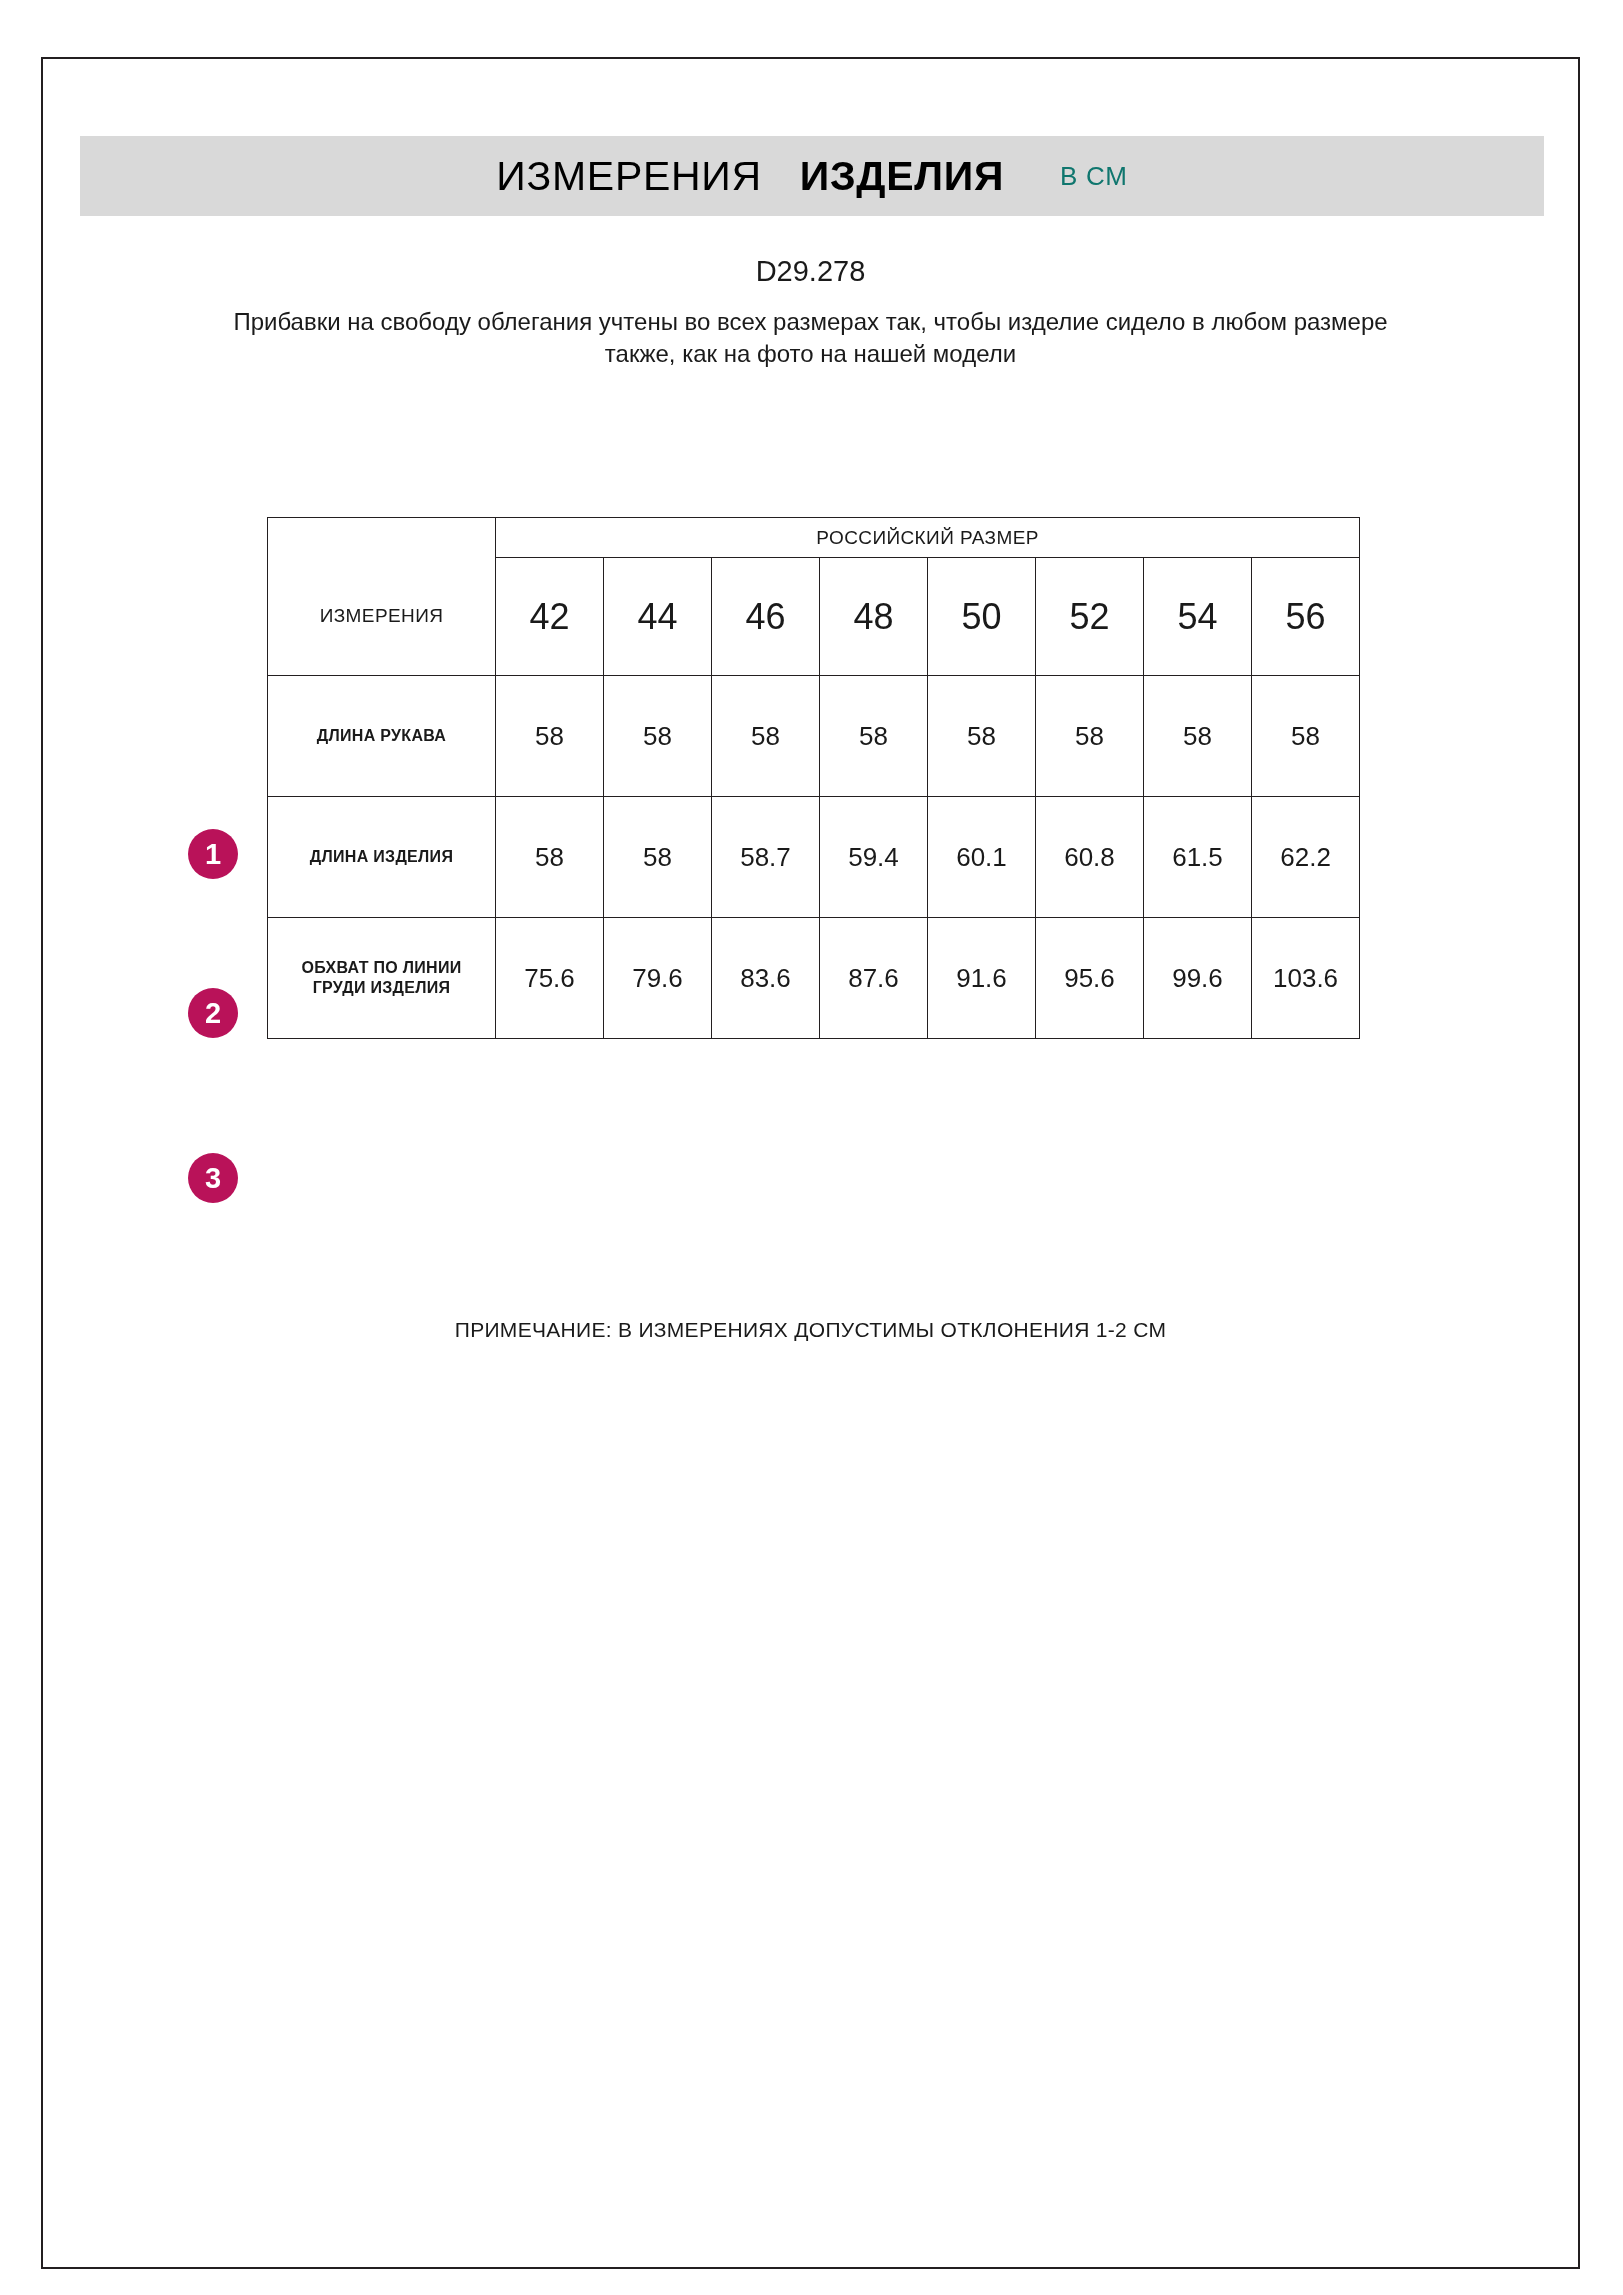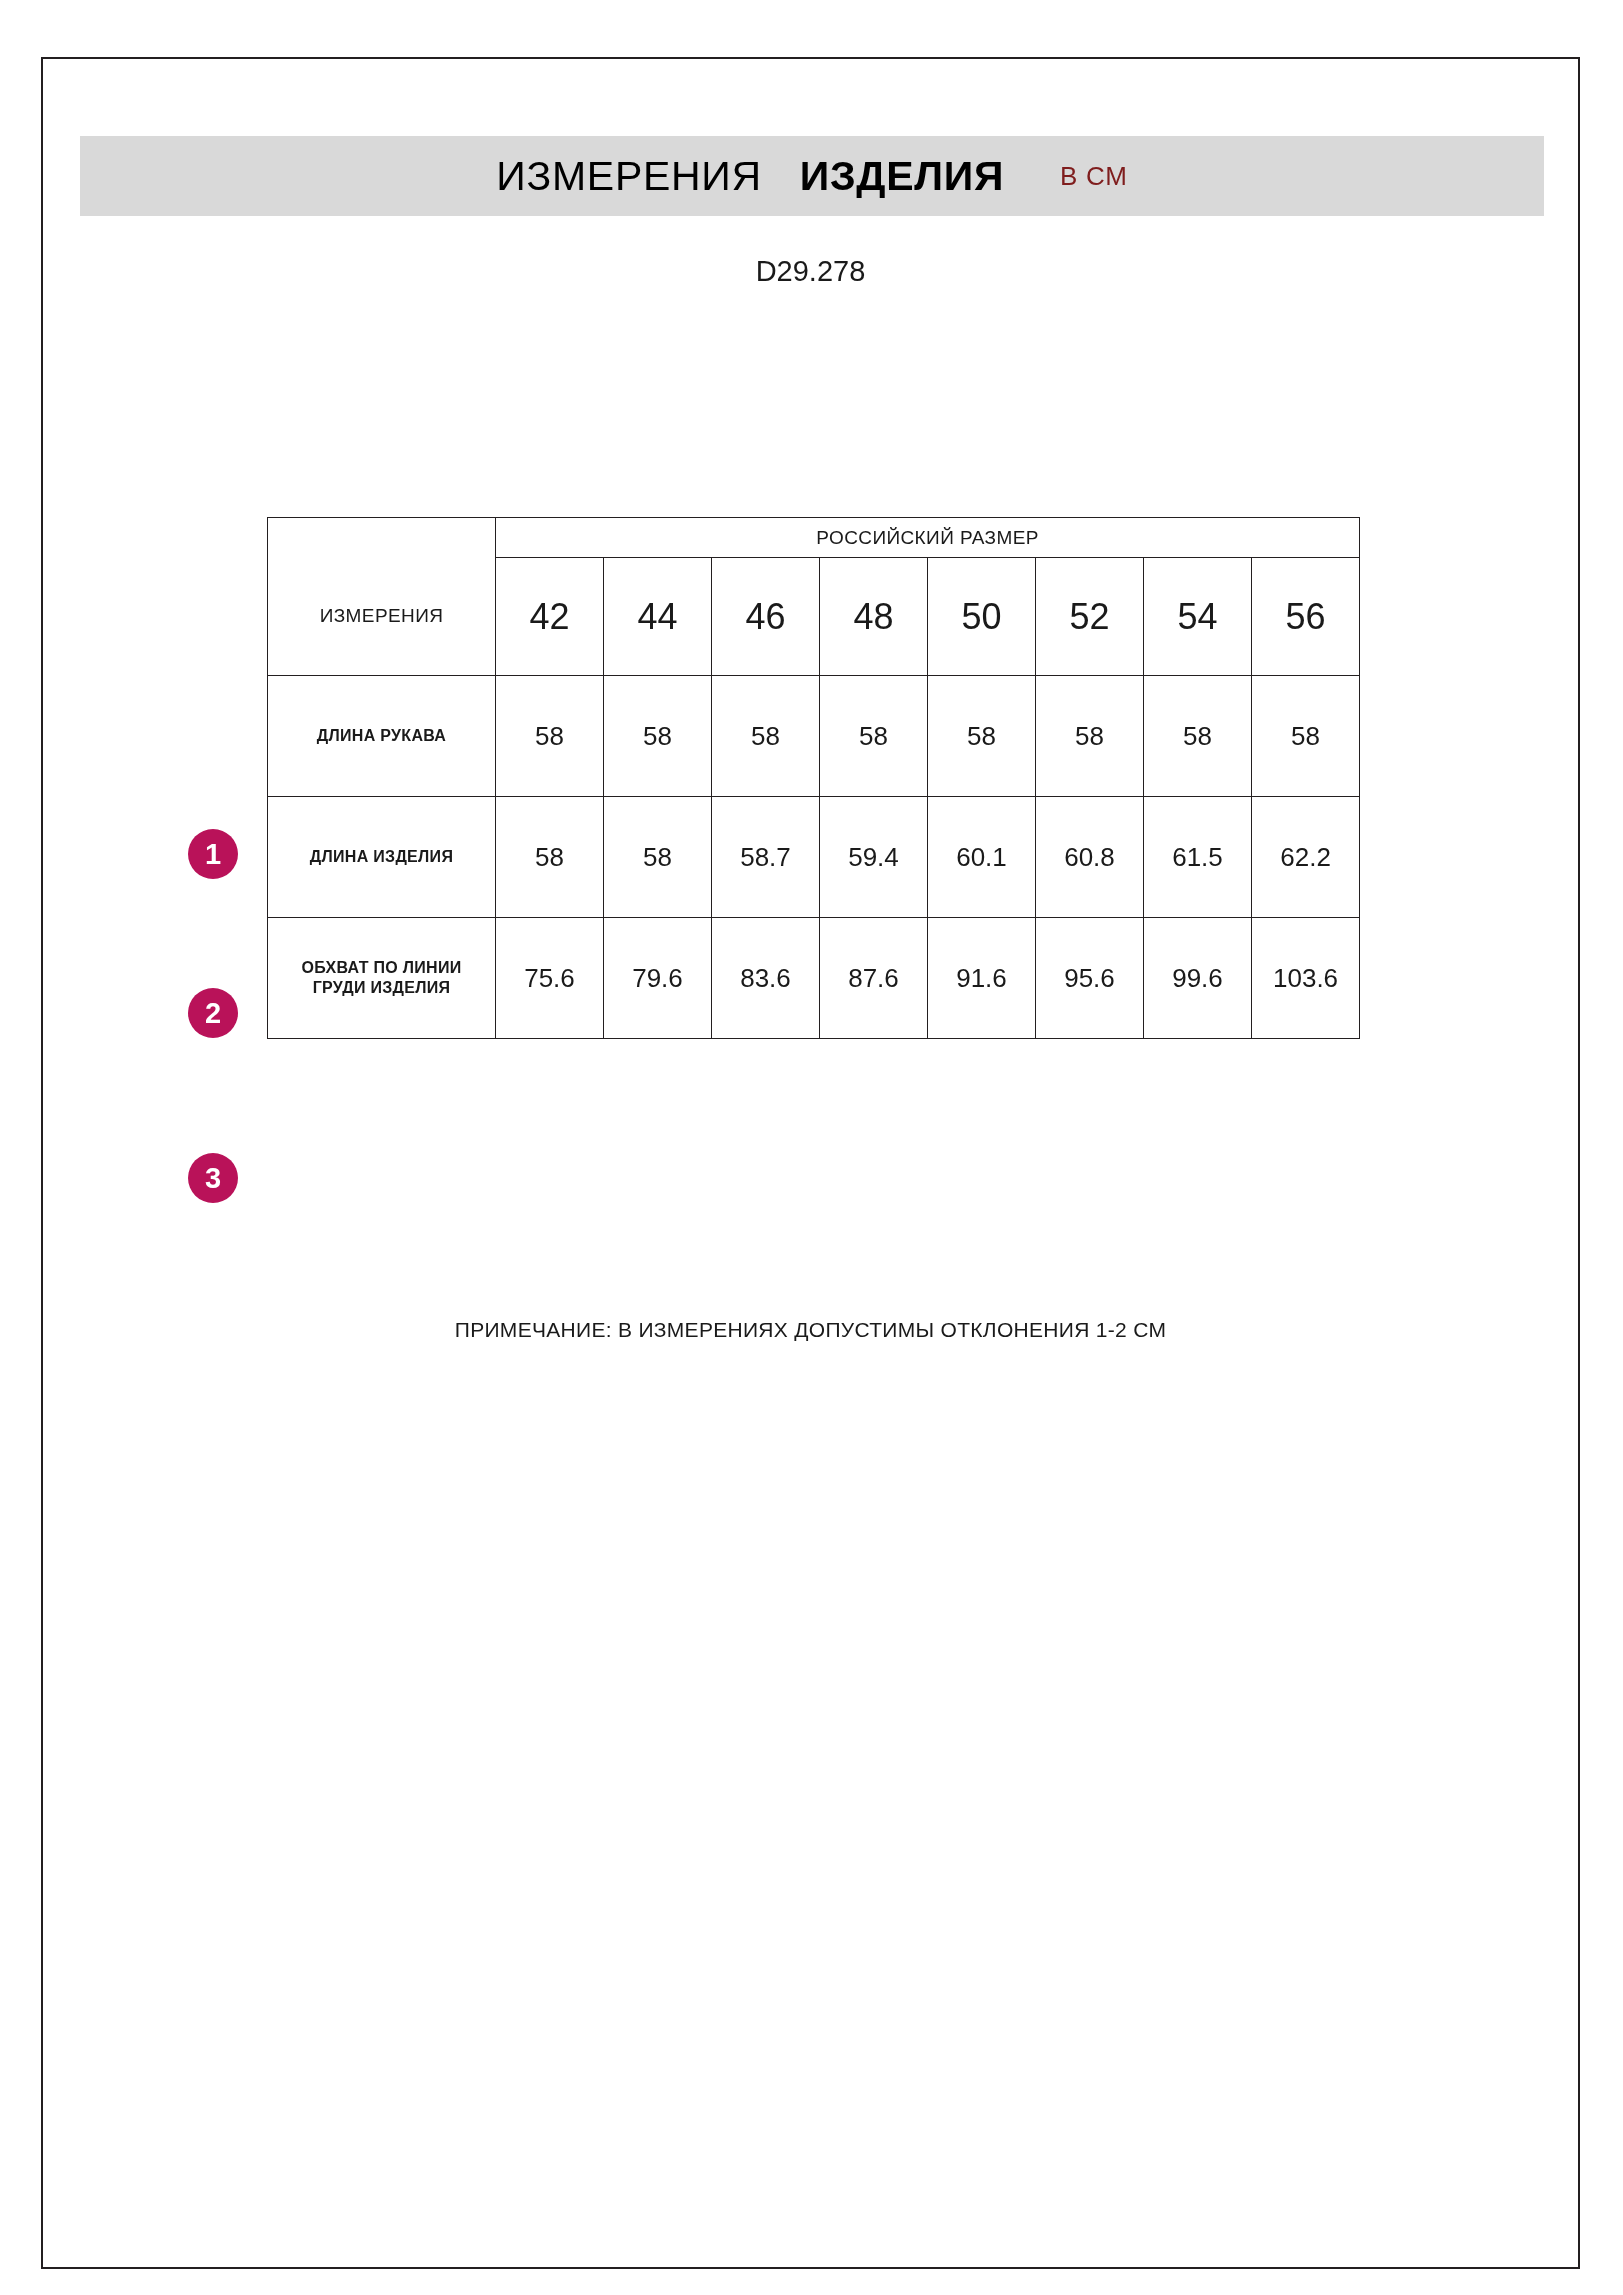--- a/index.html
+++ b/index.html
@@ -53,21 +53,21 @@
   .header-band .t2 {
     font-size: 41px;
     font-weight: bold;
     letter-spacing: 0.7px;
     color: #000;
     margin-left: 38px;
     white-space: pre;
   }
   .header-band .t3 {
     font-size: 26px;
-    color: #7f1d1d;
+    color: #0f766e;
     margin-left: 56px;
     letter-spacing: 0.7px;
     white-space: pre;
   }
 
   
   .article-code {
     position: absolute;
     left: 0;
     top: 196px;
@@ -178,20 +178,21 @@
   <div class="content">
 
     <div class="header-band">
       <span class="t1">ИЗМЕРЕНИЯ</span>
       <span class="t2">ИЗДЕЛИЯ</span>
       <span class="t3">В СМ</span>
     </div>
 
     <div class="article-code">D29.278</div>
 
+    <div class="description">Прибавки на свободу облегания учтены во всех размерах так, чтобы изделие сидело в любом размере также, как на фото на нашей модели</div>
 
     <div class="bullet" style="top:770px;">
       <span>1</span>
     </div>
     <div class="bullet" style="top:929px;">
       <span>2</span>
     </div>
     <div class="bullet" style="top:1094px;">
       <span>3</span>
     </div>

